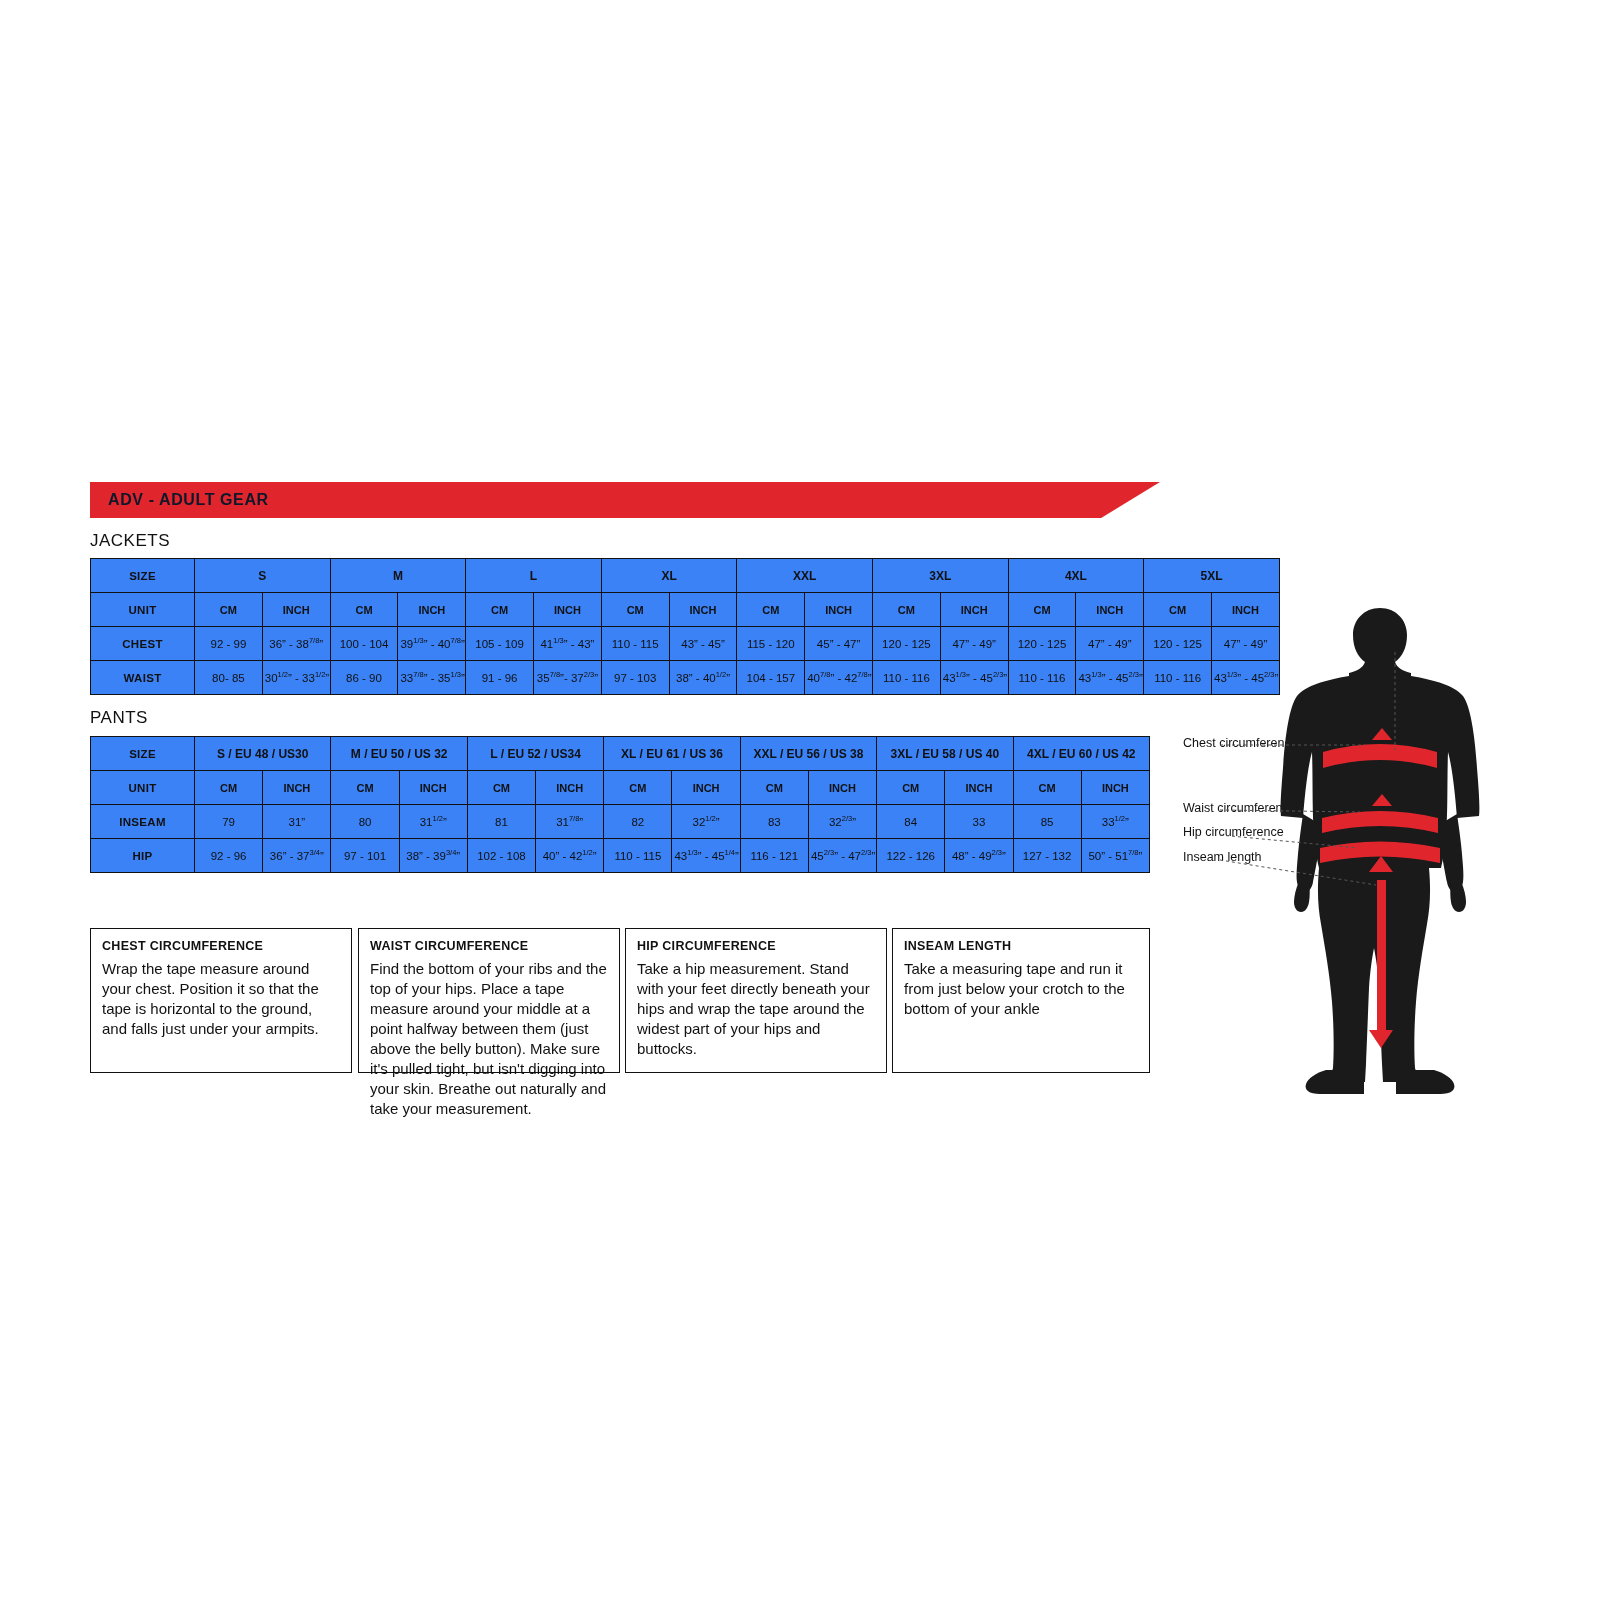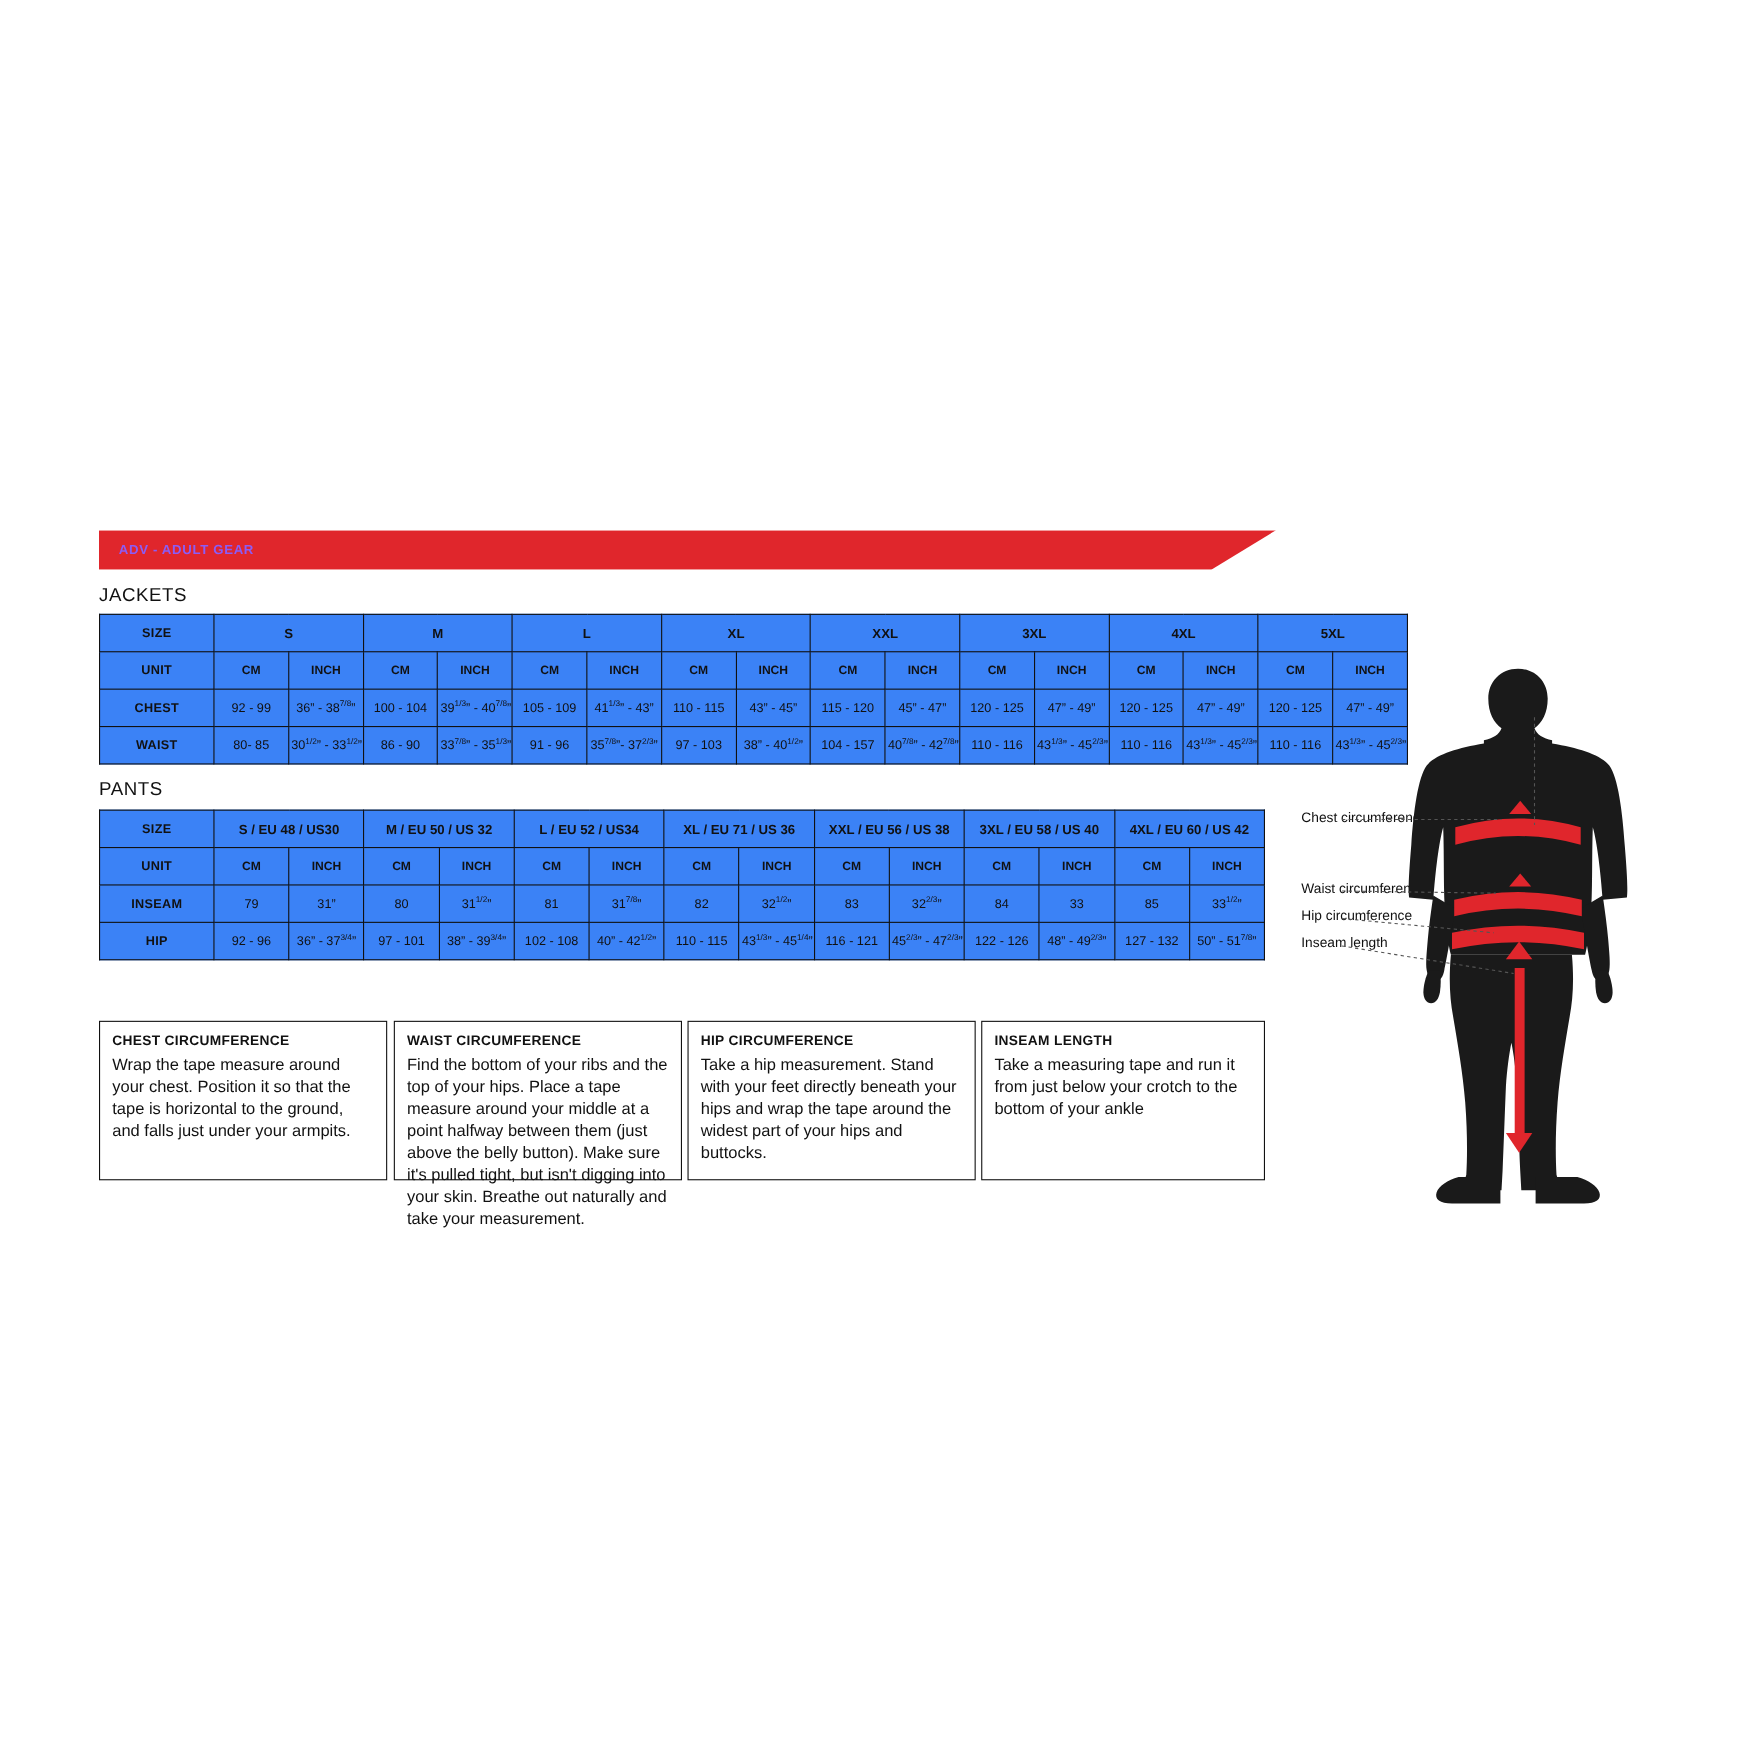--- a/index.html
+++ b/index.html
@@ -36,23 +36,23 @@
     inset: 0;
     background: #e0262c;
     clip-path: polygon(0 0, 100% 0, 94.5% 100%, 0 100%);
   }
   .banner .title {
     position: absolute;
     left: 18px;
     top: 0;
     height: 36px;
     line-height: 36px;
-    color: #8b5cf6;
+    color: #0f172a;
     font-weight: bold;
-    font-size: 12px;
+    font-size: 16px;
     letter-spacing: 0.6px;
     font-family: "Liberation Sans", sans-serif;
   }
 
   
   .section-label {
     position: absolute;
     font-size: 17px;
     letter-spacing: 0.5px;
     color: #111;
@@ -267,21 +267,21 @@
         <col style="width: 68.2px;">
         <col style="width: 68.2px;">
         <col style="width: 68.2px;">
       </colgroup>
       <tbody>
         <tr>
           <td class="rowhead">SIZE</td>
           <td class="grouphead" colspan="2">S / EU 48 / US30</td>
           <td class="grouphead" colspan="2">M / EU 50 / US 32</td>
           <td class="grouphead" colspan="2">L / EU 52 / US34</td>
-          <td class="grouphead" colspan="2">XL / EU 71 / US 36</td>
+          <td class="grouphead" colspan="2">XL / EU 61 / US 36</td>
           <td class="grouphead" colspan="2">XXL / EU 56 / US 38</td>
           <td class="grouphead" colspan="2">3XL / EU 58 / US 40</td>
           <td class="grouphead" colspan="2">4XL / EU 60 / US 42</td>
         </tr>
         <tr>
           <td class="rowhead">UNIT</td>
           <td class="unit">CM</td>
           <td class="unit">INCH</td>
           <td class="unit">CM</td>
           <td class="unit">INCH</td>

